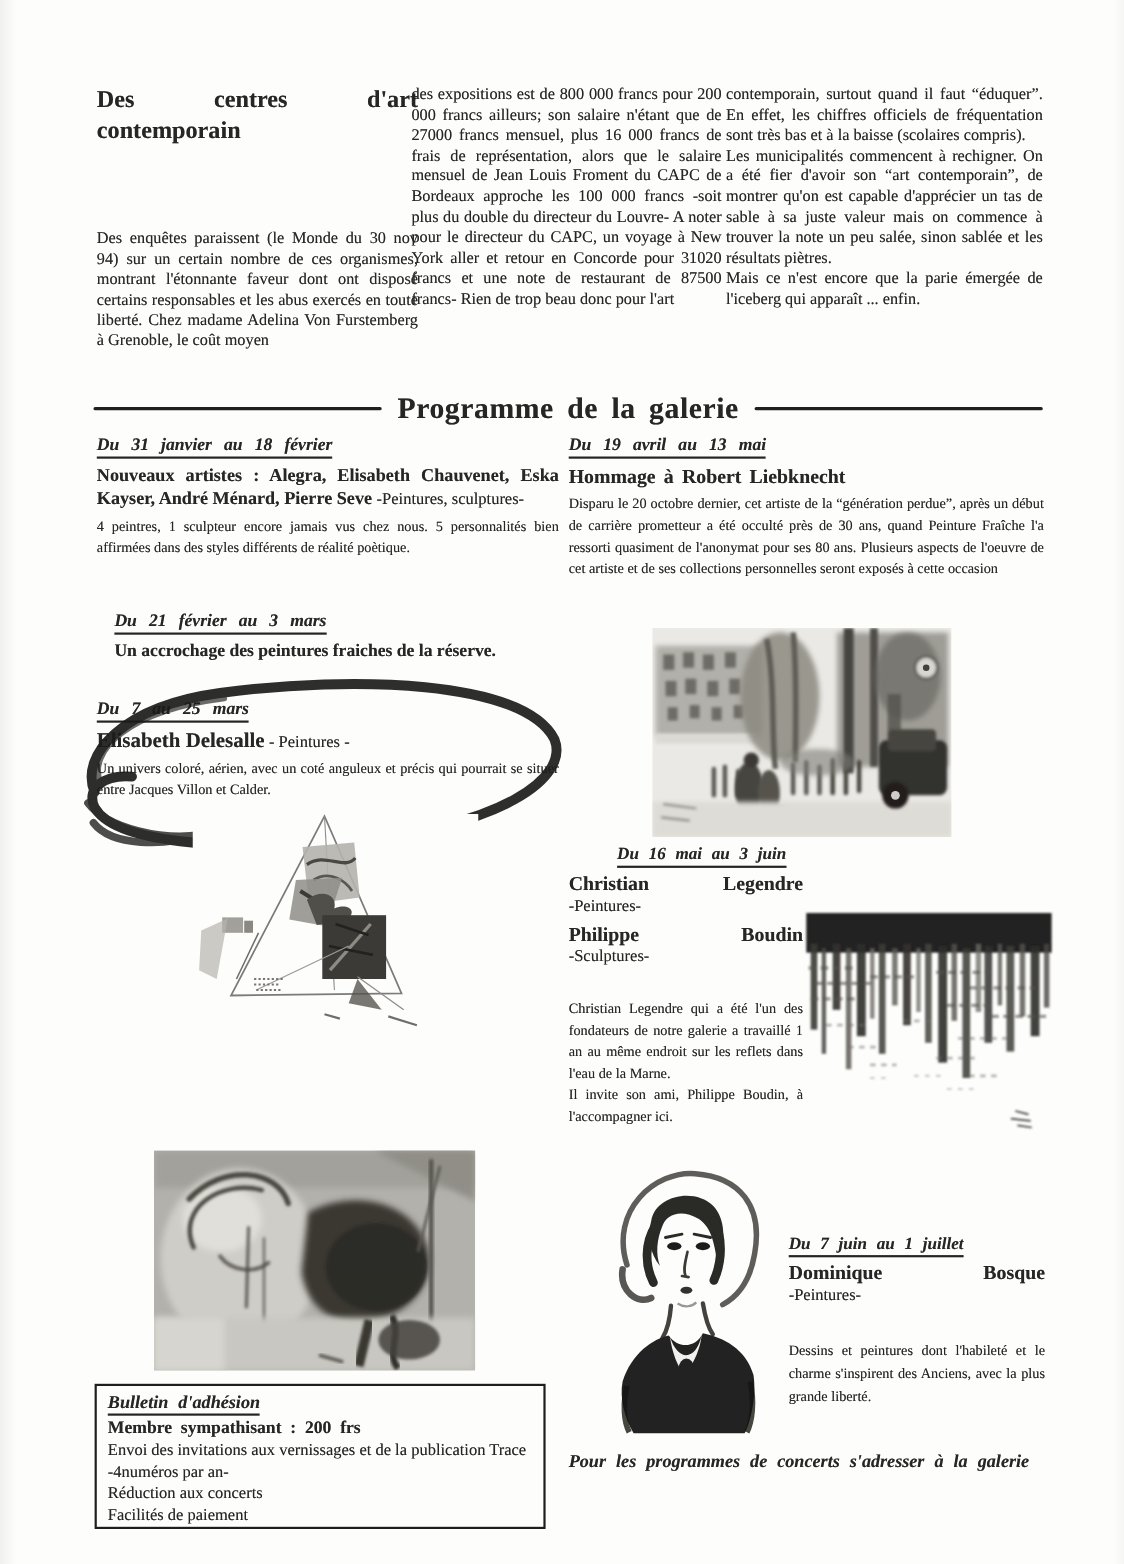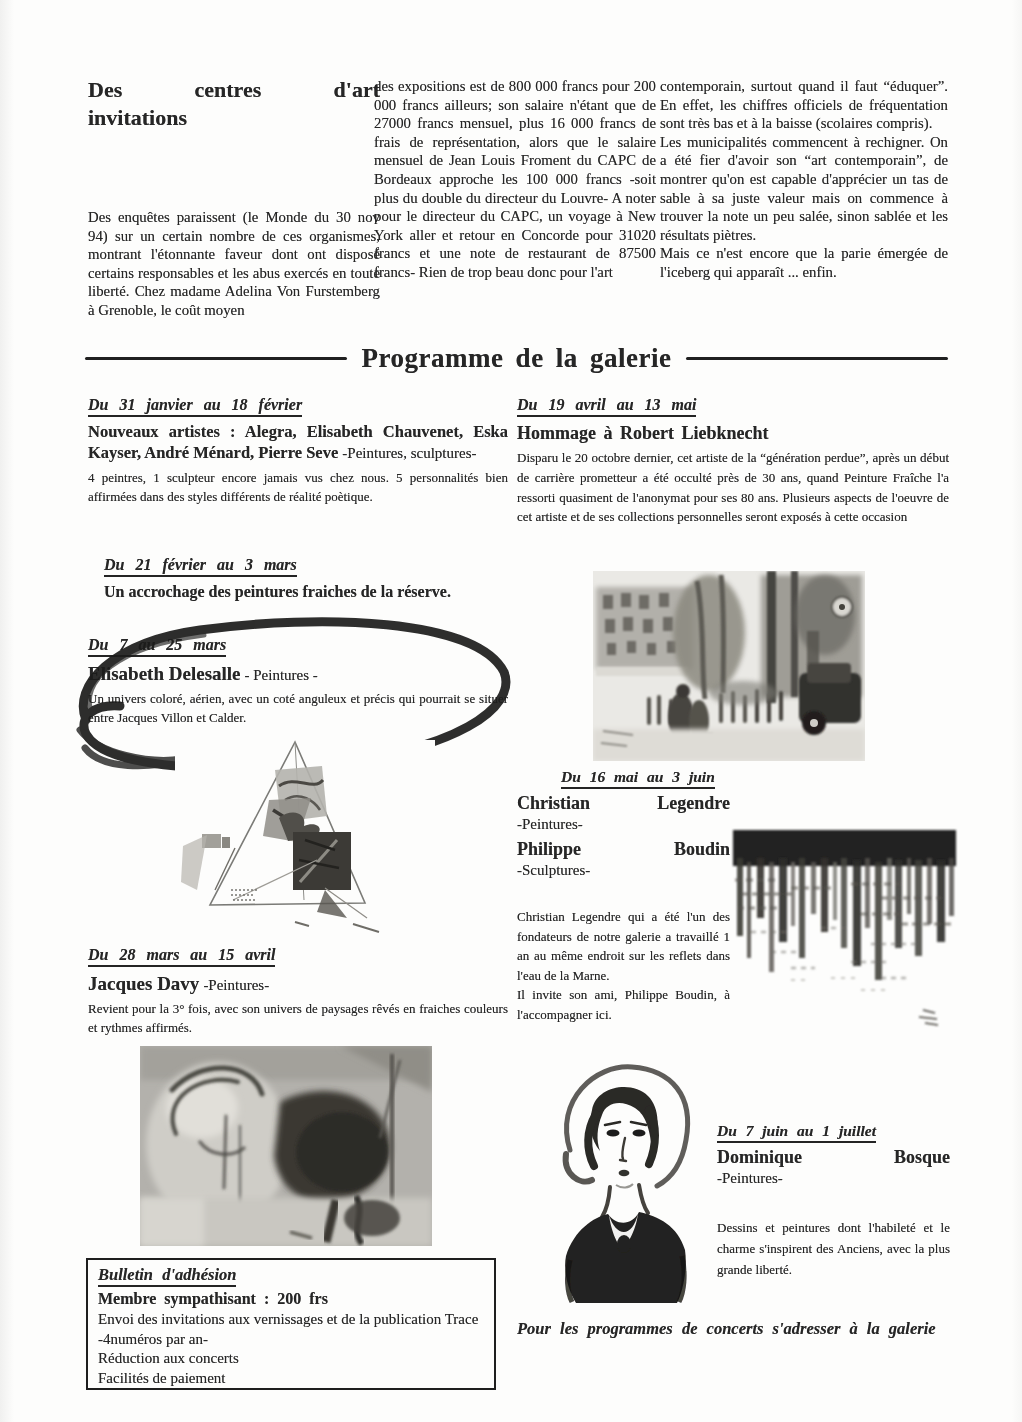--- a/index.html
+++ b/index.html
@@ -45,36 +45,36 @@
   svg{display:block;}
 </style>
 </head>
 <body>
 
 <div class="page">
 
   <section class="abs soft" style="left:88px;top:76px;width:292px;">
     <h1 class="art-title">
       <span class="l1">Des centres d'art</span>
-      <span class="l2">invitations</span>
+      <span class="l2">contemporain</span>
     </h1>
     <p class="body-text">Des enquêtes paraissent (le Monde du 30 nov 94) sur un certain nombre de ces organismes, montrant l'étonnante faveur dont ont disposé certains responsables et les abus exercés en toute liberté. Chez madame Adelina Von Furstemberg à Grenoble, le coût moyen</p>
   </section>
 
   <section class="abs soft" style="left:374px;top:77px;width:282px;">
     <p class="body-text">des expositions est de 800 000 francs pour 200 000 francs ailleurs; son salaire n'étant que de 27000 francs mensuel, plus 16 000 francs de frais de représentation, alors que le salaire mensuel de Jean Louis Froment du CAPC de Bordeaux approche les 100 000 francs -soit plus du double du directeur du Louvre- A noter pour le directeur du CAPC, un voyage à New York aller et retour en Concorde pour 31020 francs et une note de restaurant de 87500 francs- Rien de trop beau donc pour l'art</p>
   </section>
 
   <section class="abs soft" style="left:660px;top:77px;width:288px;">
     <p class="body-text">contemporain, surtout quand il faut “éduquer”. En effet, les chiffres officiels de fréquentation sont très bas et à la baisse (scolaires compris).</p>
     <p class="body-text">Les municipalités commencent à rechigner. On a été fier d'avoir son “art contemporain”, de montrer qu'on est capable d'apprécier un tas de sable à sa juste valeur mais on commence à trouver la note un peu salée, sinon sablée et les résultats piètres.</p>
     <p class="body-text">Mais ce n'est encore que la parie émergée de l'iceberg qui apparaît ... enfin.</p>
   </section>
 
-  <div class="abs prog-head soft" style="left:85px;top:338px;width:863px;height:40px;">
+  <div class="abs prog-head soft" style="left:85px;top:351px;width:863px;height:40px;">
     <span class="rule"></span>
     <h2>Programme de la galerie</h2>
     <span class="rule"></span>
   </div>
 
   <section class="abs soft" style="left:88px;top:396px;width:420px;">
     <span class="date-line">Du 31 janvier au 18 février</span>
     <p class="entry-title"><b>Nouveaux artistes : Alegra, Elisabeth Chauvenet, Eska Kayser, André Ménard, Pierre Seve </b><span class="medium">-Peintures, sculptures-</span></p>
     <p class="entry-body">4 peintres, 1 sculpteur encore jamais vus chez nous. 5 personnalités bien affirmées dans des styles différents de réalité poètique.</p>
   </section>
@@ -120,28 +120,20 @@
       <polygon points="8,106 32,95 22,150 6,142" fill="#b6b4ae" opacity="0.7"></polygon>
       <path d="M58,160 L142,120" stroke="#9d9b95" stroke-width="1.2"></path>
       <path d="M150,148 L192,178" stroke="#8f8d87" stroke-width="1.2"></path>
       <polygon points="150,150 172,178 142,172" fill="#57554f" opacity="0.8"></polygon>
       <path d="M56,150 h26 M56,155 h22 M58,160 h24" stroke="#777570" stroke-width="1.6" stroke-dasharray="2,2"></path>
       <path d="M178,184 l26,8 M120,182 l14,4" stroke="#6f6d67" stroke-width="2"></path>
       <path d="M60,108 L40,150" stroke="#6f6d67" stroke-width="1.4"></path>
     </g>
   </svg>
 
-  <section class="abs soft" style="left:88px;top:946px;width:420px;">
-    <span class="date-line">Du 28 mars au 15 avril</span>
-    <p class="artist-line">
-      <span class="artist-name">Jacques Davy</span>
-      <span class="medium">-Peintures-</span>
-    </p>
-    <p class="entry-body">Revient pour la 3° fois, avec son univers de paysages rêvés en fraiches couleurs et rythmes affirmés.</p>
-  </section>
 
   <svg class="abs" style="left:140px;top:1046px;" width="292" height="200" viewBox="0 0 292 200">
     <defs>
         <filter id="b1" x="-20%" y="-20%" width="140%" height="140%">
           <feGaussianBlur stdDeviation="1.6"></feGaussianBlur>
         </filter>
           <filter id="b2" x="-20%" y="-20%" width="140%" height="140%">
           <feGaussianBlur stdDeviation="3"></feGaussianBlur>
         </filter>
       </defs>

